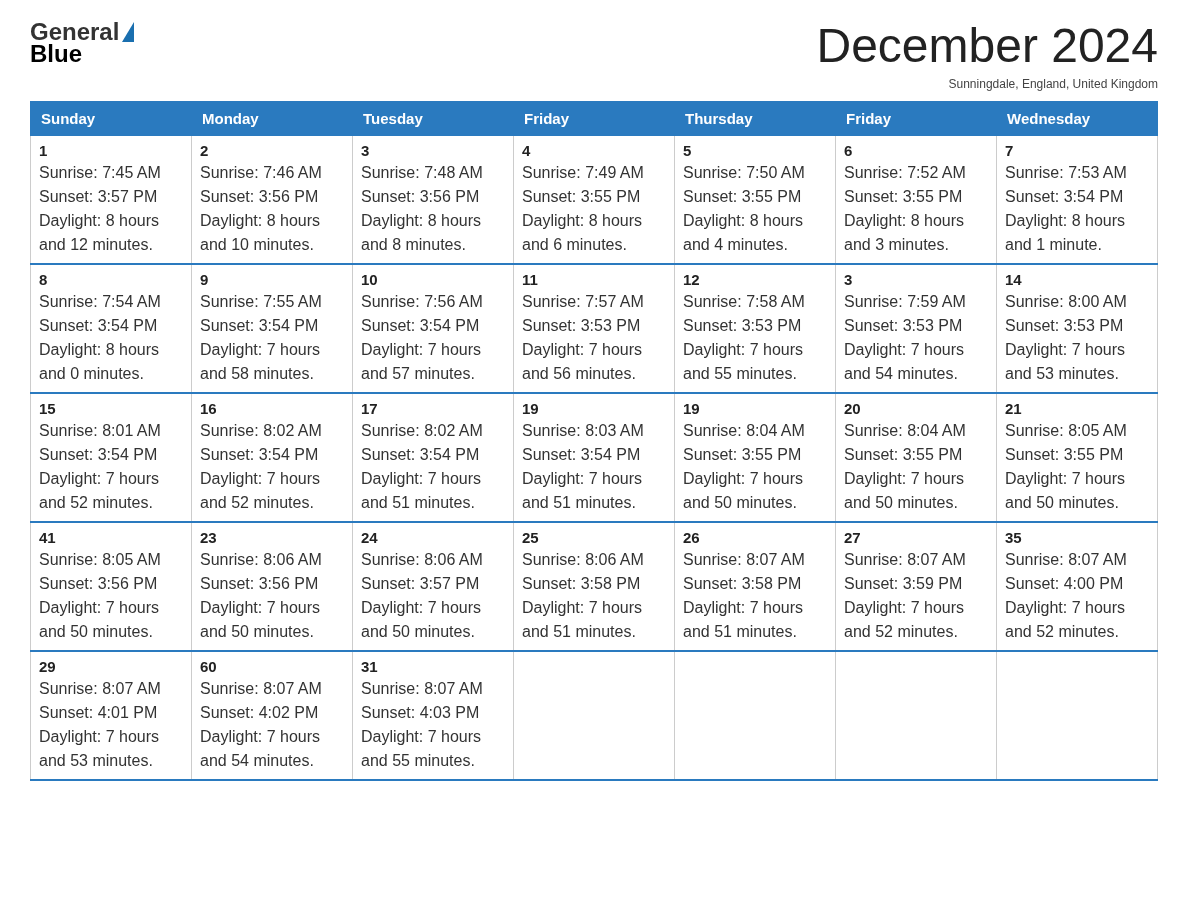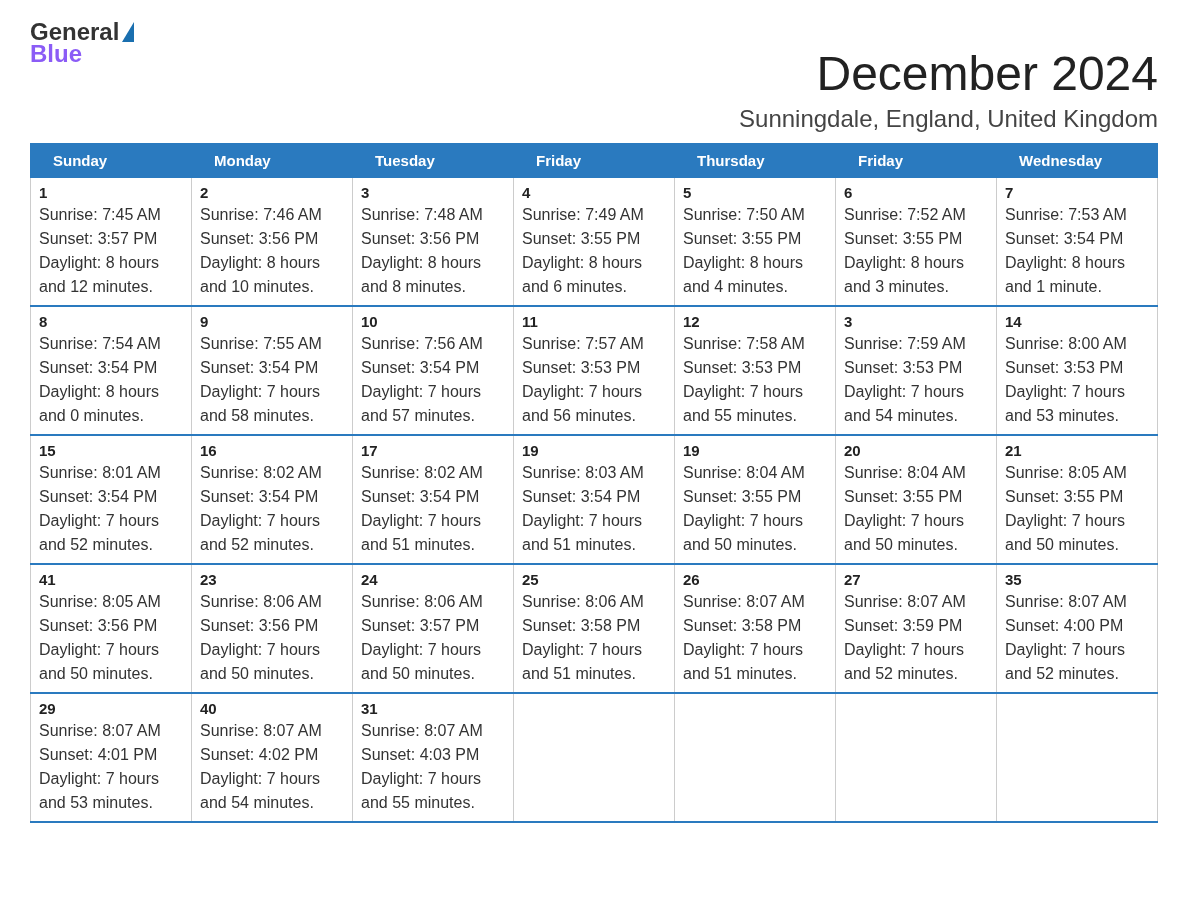--- a/index.html
+++ b/index.html
@@ -41,38 +41,37 @@
       color: #1a6faf;
     }
     .title-area {
       text-align: right;
     }
     .calendar-title {
       font-size: 48px;
       font-weight: normal;
       color: #222;
       line-height: 1.1;
-      margin-top: 28px;
     }
     .calendar-subtitle {
-      font-size: 24px;
+      font-size: 12px;
       color: #444;
       margin-top: 4px;
     }
     table {
       width: 100%;
       border-collapse: collapse;
       margin-top: 10px;
     }
     thead tr th {
       background-color: #2a7abf;
       color: #fff;
       font-size: 15px;
       font-weight: bold;
-      padding: 8px 22px;
+      padding: 8px 10px;
       text-align: left;
       border: 1px solid #2a7abf;
     }
     tbody tr td {
       border: 1px solid #ccc;
       vertical-align: top;
       padding: 6px 8px;
       width: 14.28%;
       font-size: 12.5px;
       color: #333;
@@ -186,21 +185,21 @@
         <td><span class="day-number">26</span>
 <span class="day-info">Sunrise: 8:07 AM<br>Sunset: 3:58 PM<br>Daylight: 7 hours and 51 minutes.</span></td>
         <td><span class="day-number">27</span>
 <span class="day-info">Sunrise: 8:07 AM<br>Sunset: 3:59 PM<br>Daylight: 7 hours and 52 minutes.</span></td>
         <td><span class="day-number">35</span>
 <span class="day-info">Sunrise: 8:07 AM<br>Sunset: 4:00 PM<br>Daylight: 7 hours and 52 minutes.</span></td>
       </tr>
       <tr>
         <td><span class="day-number">29</span>
 <span class="day-info">Sunrise: 8:07 AM<br>Sunset: 4:01 PM<br>Daylight: 7 hours and 53 minutes.</span></td>
-        <td><span class="day-number">40</span>
+        <td><span class="day-number">60</span>
 <span class="day-info">Sunrise: 8:07 AM<br>Sunset: 4:02 PM<br>Daylight: 7 hours and 54 minutes.</span></td>
         <td><span class="day-number">31</span>
 <span class="day-info">Sunrise: 8:07 AM<br>Sunset: 4:03 PM<br>Daylight: 7 hours and 55 minutes.</span></td>
         <td class="empty"></td>
         <td class="empty"></td>
         <td class="empty"></td>
         <td class="empty"></td>
       </tr>
     </tbody>
 </table>
@@ -225,18 +224,18 @@
     border-left: 12px solid transparent;
     border-bottom: 20px solid #1a6faf;
     display: inline-block;
     margin-left: 3px;
     align-self: flex-end;
     margin-bottom: 2px;
   }
   .logo-text-blue {
     font-size: 24px;
     font-weight: bold;
-    color: #8b5cf6;
+    color: #000000;
     width: 100%;
     line-height: 1;
     margin-top: -2px;
   }
 </style>
 
 </body></html>

